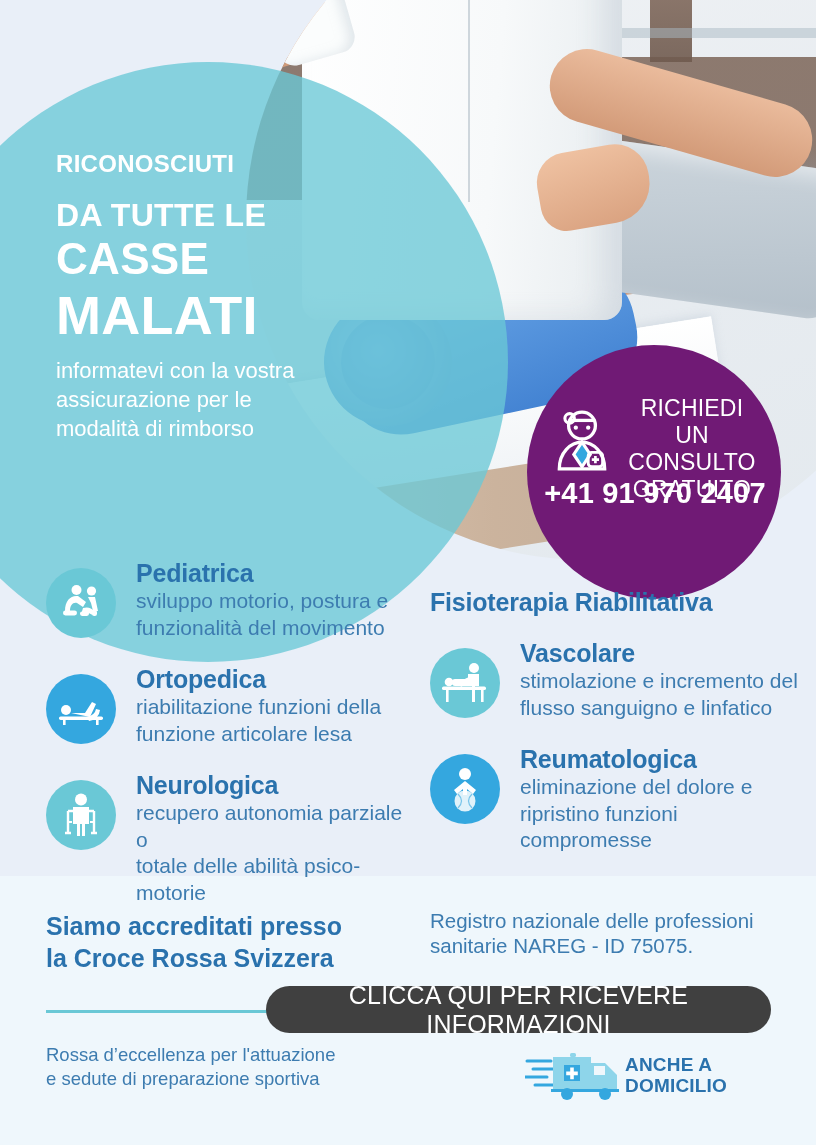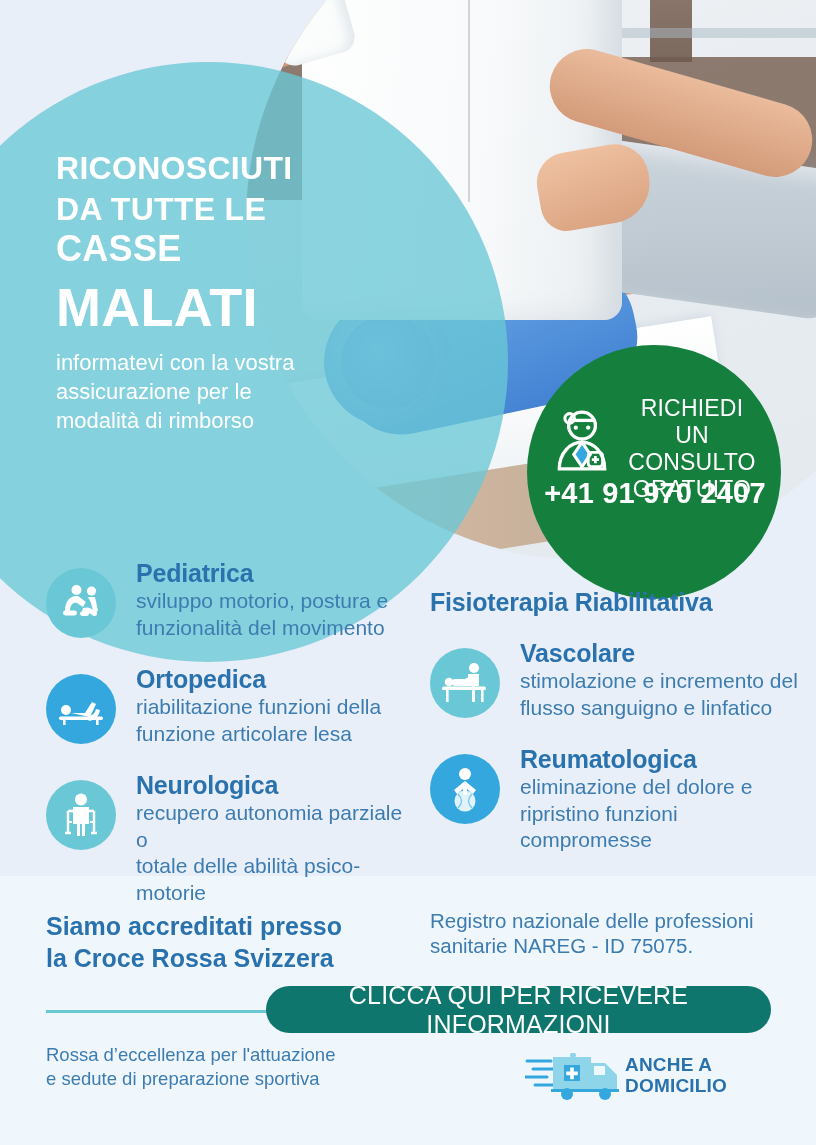--- a/index.html
+++ b/index.html
@@ -125,33 +125,33 @@
   .hero-circle {
     position: absolute; left: -92px; top: 62px;
     width: 600px; height: 600px; border-radius: 50%;
     background: rgba(106,200,214,.78);
   }
   .hero-text { position: absolute; left: 56px; top: 152px; width: 360px; }
   .hero-line {
     color: #ffffff; font-weight: bold; letter-spacing: .3px;
     line-height: 1.0; text-transform: uppercase;
   }
-  .hero-l1 { font-size: 32px; margin-bottom: 9px; }
+  .hero-l1 { font-size: 24px; margin-bottom: 23px; }
   .hero-l2 { font-size: 32px; margin-bottom: 6px; }
-  .hero-l3 { font-size: 36px; margin-bottom: 13px; }
+  .hero-l3 { font-size: 44px; margin-bottom: 7px; }
   .hero-l4 { font-size: 54px; margin-bottom: 14px; }
   .hero-sub {
     color: #ffffff; font-size: 22px; line-height: 1.32; font-weight: normal;
   }
 
   
   .consult {
     position: absolute; left: 527px; top: 345px;
     width: 254px; height: 254px; border-radius: 50%;
-    background: #15803d;
+    background: #701a75;
     color: #fff;
   }
   .consult-icon {
     position: absolute; left: 22px; top: 62px; width: 66px; height: 66px;
   }
   .consult-lines {
     position: absolute; left: 86px; top: 50px; width: 158px;
     text-align: center; font-size: 23px; line-height: 1.18; letter-spacing: .2px;
   }
   .consult-phone {
@@ -186,21 +186,21 @@
   .registry {
     position: absolute; left: 430px; top: 908px; width: 370px;
     font-size: 20.5px; color: #3d7cb0; line-height: 1.22;
   }
   .cta-rule {
     position: absolute; left: 46px; top: 1010px; width: 250px; height: 3px;
     background: #6ac8d6;
   }
   .cta-btn {
     position: absolute; left: 266px; top: 986px; width: 505px; height: 47px;
-    background: #0f766e; border-radius: 24px; border: none; cursor: pointer;
+    background: #404040; border-radius: 24px; border: none; cursor: pointer;
     color: #ffffff; font-size: 25px; letter-spacing: .2px;
     font-family: "Liberation Sans", sans-serif;
     display: flex; align-items: center; justify-content: center;
   }
   .footnote {
     position: absolute; left: 46px; top: 1043px; width: 360px;
     font-size: 18.5px; color: #3d7cb0; line-height: 1.3;
   }
   .home-badge {
     position: absolute; left: 525px; top: 1048px; width: 260px; height: 54px;

